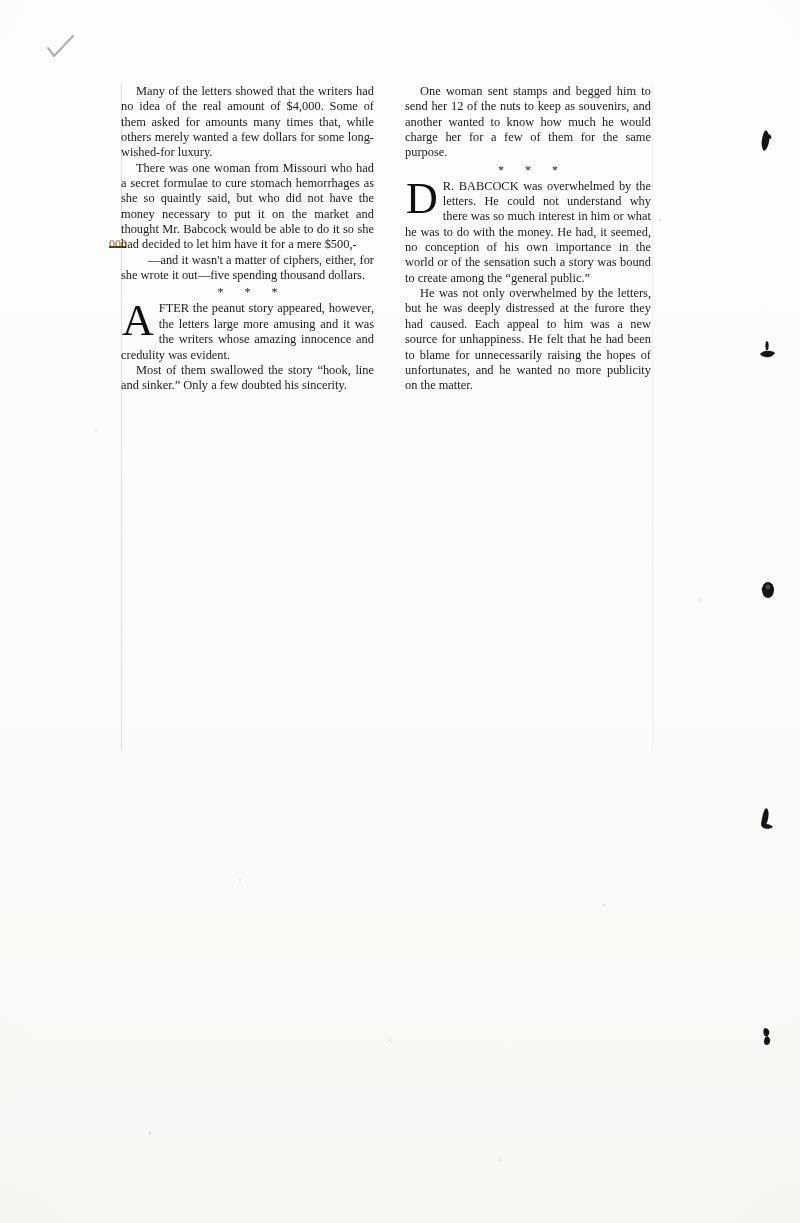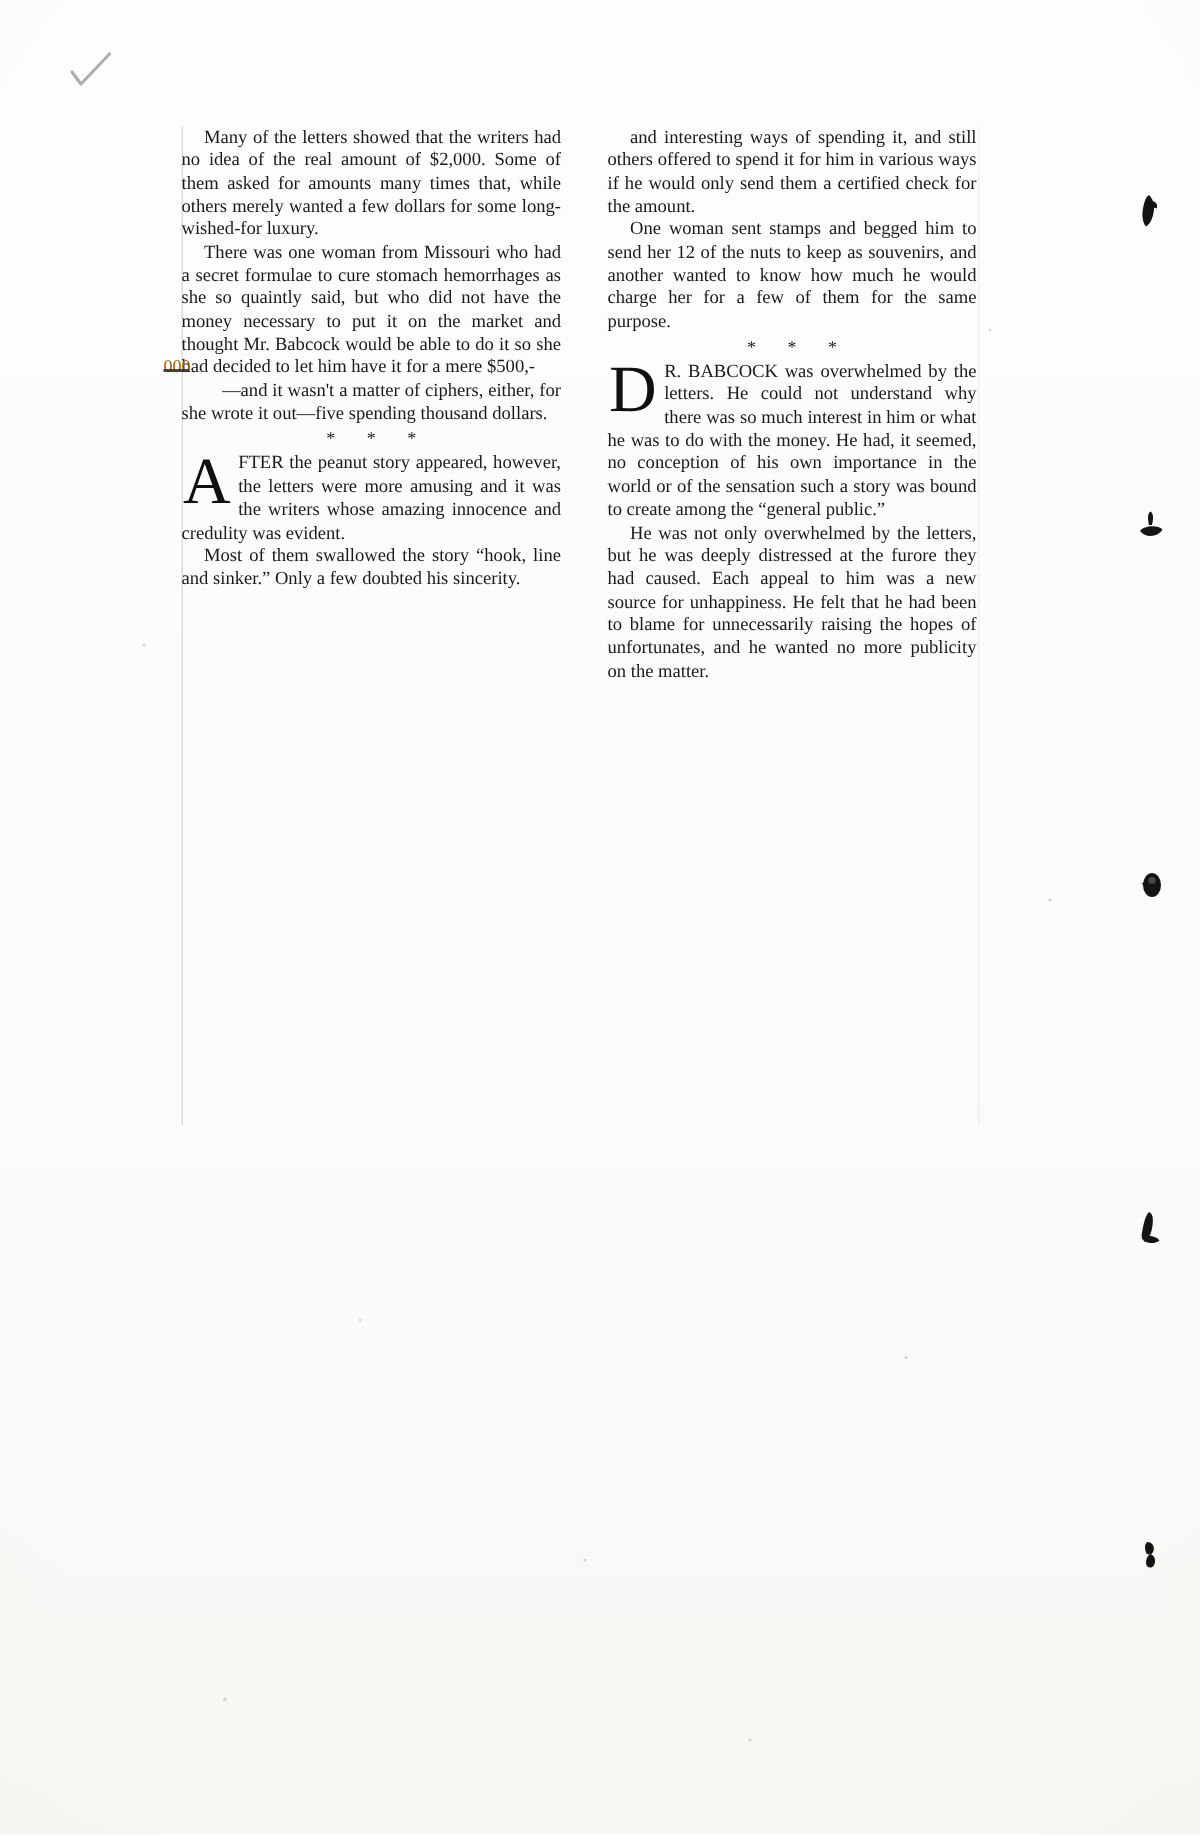--- a/index.html
+++ b/index.html
@@ -190,46 +190,45 @@
   <svg class="ink-blot" style="left:757px; top:1024px;" viewBox="0 0 22 26">
     <path d="M8 4 C11 4 13 7 12 10 C11 13 8 13 7 11 C6 8 6 5 8 4 Z" fill="#141414"></path>
     <path d="M10 12 C13 13 14 17 12 20 C10 22 7 21 7 18 C7 15 8 13 10 12 Z" fill="#141414"></path>
   </svg>
 
   <div id="clipping">
     <div id="clipping-edge"></div>
 
     <div class="column" id="col-left">
 
-      <p class="para">Many of the letters showed that the writers had no idea of the real amount of $2,000. Some of them asked for amounts many times that, while others merely wanted a few dollars for some long-wished-for luxury.</p>
+      <p class="para">Many of the letters showed that the writers had no idea of the real amount of $4,000. Some of them asked for amounts many times that, while others merely wanted a few dollars for some long-wished-for luxury.</p>
 
       <p class="para">There was one woman from Missouri who had a secret formulae to cure stomach hemorrhages as she so quaintly said, but who did not have the money necessary to put it on the market and thought Mr. Babcock would be able to do it so she had decided to let him have it for a mere $500,-</p>
 
       <div style="position:relative; height:0;">
         <div class="outdent-000" style="top:-15.35px;">
           <span class="strike-000">000</span>
         </div>
       </div>
 
       <p class="para" style="text-indent:27px;">—and it wasn't a matter of ciphers, either, for she wrote it out—five spending thousand dollars.</p>
 
 
       <div class="ast-sep">***</div>
 
       <p class="dropcap-para">
-        <span class="dropcap">A</span><span class="runin">FTER the peanut story appeared, however, the letters were more amusing and it was the writers whose amazing innocence and credulity was evident.</span>
+        <span class="dropcap">A</span><span class="runin">FTER the peanut story appeared, however, the letters large more amusing and it was the writers whose amazing innocence and credulity was evident.</span>
       </p>
 
       <p class="para">Most of them swallowed the story “hook, line and sinker.” Only a few doubted his sincerity.</p>
 
     </div>
 
     <div class="column" id="col-right">
 
-      <p class="para">and interesting ways of spending it, and still others offered to spend it for him in various ways if he would only send them a certified check for the amount.</p>
 
       <p class="para">One woman sent stamps and begged him to send her 12 of the nuts to keep as souvenirs, and another wanted to know how much he would charge her for a few of them for the same purpose.</p>
 
       <div class="ast-sep">***</div>
 
       <p class="dropcap-para">
         <span class="dropcap">D</span><span class="runin">R. BABCOCK was overwhelmed by the letters. He could not understand why there was so much interest in him or what he was to do with the money. He had, it seemed, no conception of his own importance in the world or of the sensation such a story was bound to create among the “general public.”</span>
       </p>
 
       <p class="para">He was not only overwhelmed by the letters, but he was deeply distressed at the furore they had caused. Each appeal to him was a new source for unhappiness. He felt that he had been to blame for unnecessarily raising the hopes of unfortunates, and he wanted no more publicity on the matter.</p>

